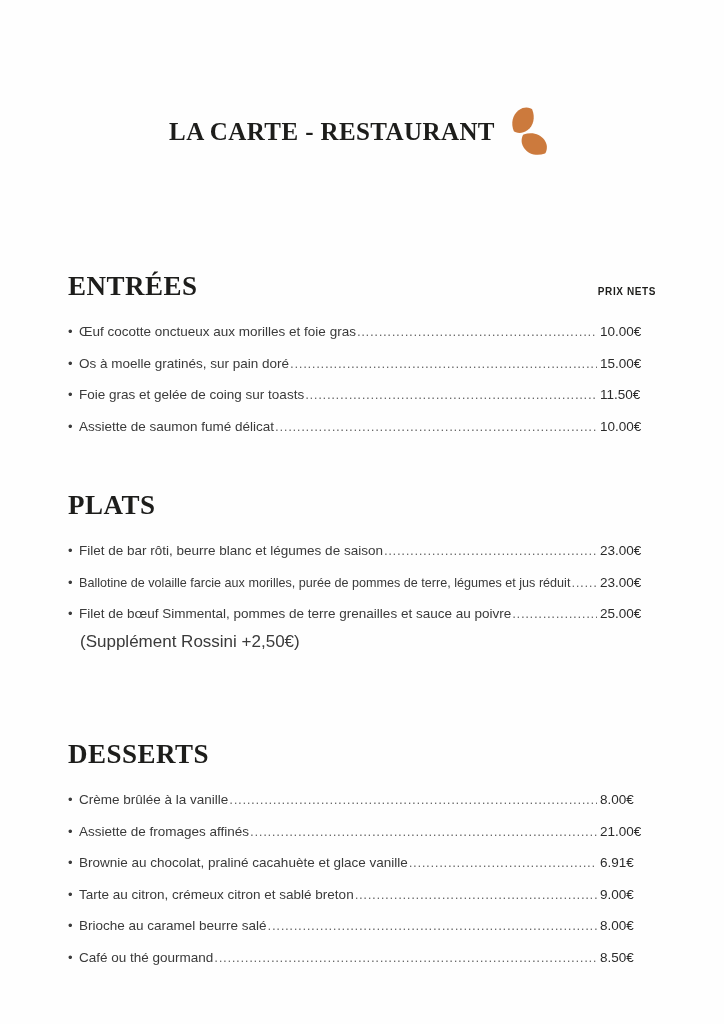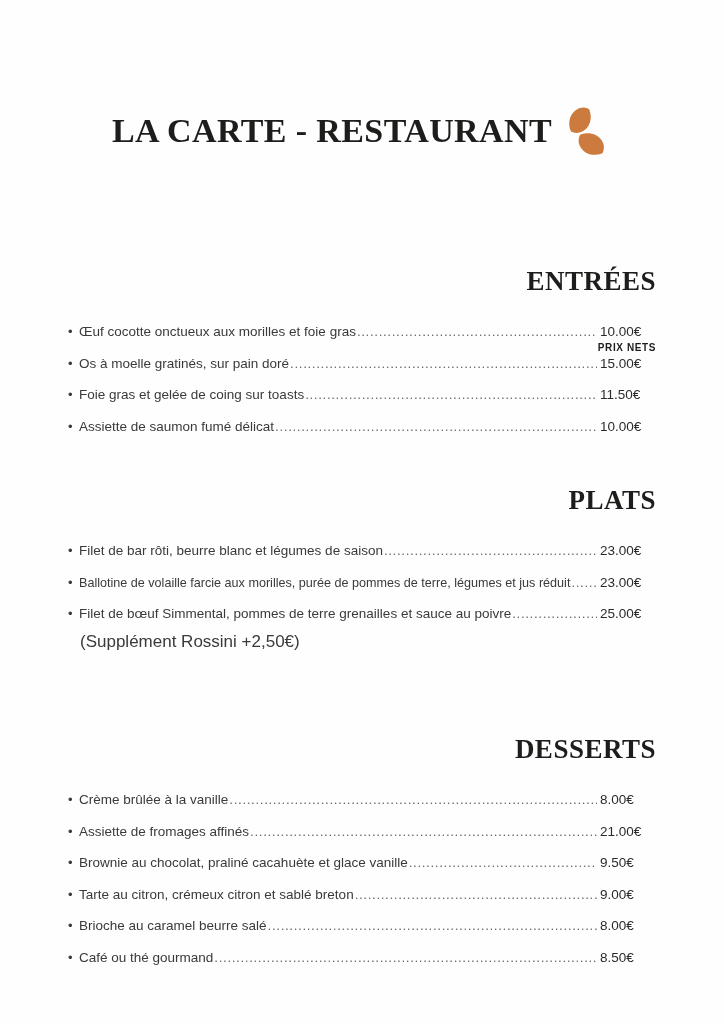--- a/index.html
+++ b/index.html
@@ -29,21 +29,21 @@
     top: 104px;
     left: 0;
     width: 724px;
     display: flex;
     align-items: center;
     justify-content: center;
   }
   .menu-title {
     font-family: "Liberation Serif", "DejaVu Serif", serif;
     font-weight: bold;
-    font-size: 34px;
+    font-size: 25px;
     letter-spacing: 0.4px;
     color: #1d1d1b;
     white-space: nowrap;
     line-height: 1;
   }
   .logo-mark {
     position: relative;
     width: 46px;
     height: 54px;
     margin-left: 14px;
@@ -58,21 +58,20 @@
     position: absolute;
     left: 68px;
     width: 588px;
   }
   .section-head {
     position: relative;
     height: 32px;
     display: flex;
     align-items: flex-end;
     justify-content: space-between;
-    flex-direction: column;
   }
   .section-title {
     font-family: "Liberation Serif", "DejaVu Serif", serif;
     font-weight: bold;
     font-size: 27px;
     letter-spacing: 0.5px;
     color: #1d1d1b;
     line-height: 1;
   }
   .prix-nets {
@@ -234,21 +233,21 @@
       <div class="item-row">
         <span class="bullet">•</span>
         <span class="item-name">Assiette de fromages affinés</span>
         <span class="leader"></span>
         <span class="item-price">21.00€</span>
       </div>
       <div class="item-row">
         <span class="bullet">•</span>
         <span class="item-name">Brownie au chocolat, praliné cacahuète et glace vanille</span>
         <span class="leader"></span>
-        <span class="item-price">9.50€</span>
+        <span class="item-price">6.91€</span>
       </div>
       <div class="item-row">
         <span class="bullet">•</span>
         <span class="item-name">Tarte au citron, crémeux citron et sablé breton</span>
         <span class="leader"></span>
         <span class="item-price">9.00€</span>
       </div>
       <div class="item-row">
         <span class="bullet">•</span>
         <span class="item-name">Brioche au caramel beurre salé</span>

